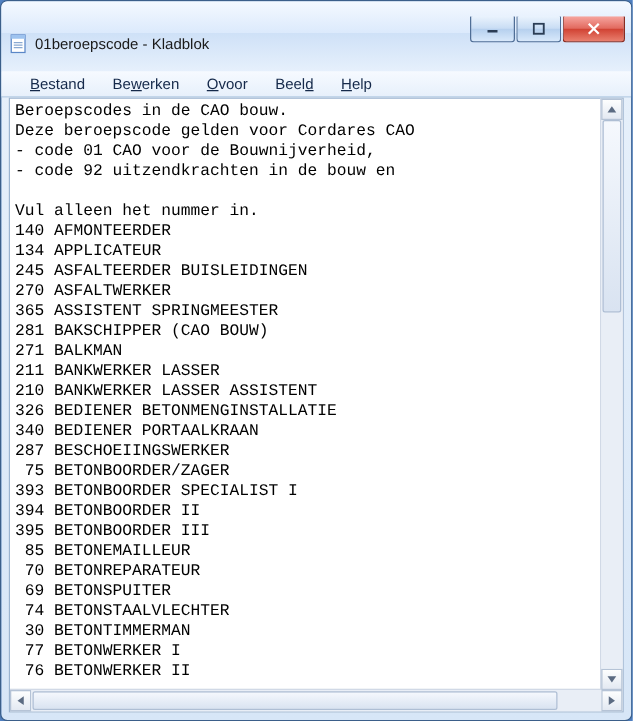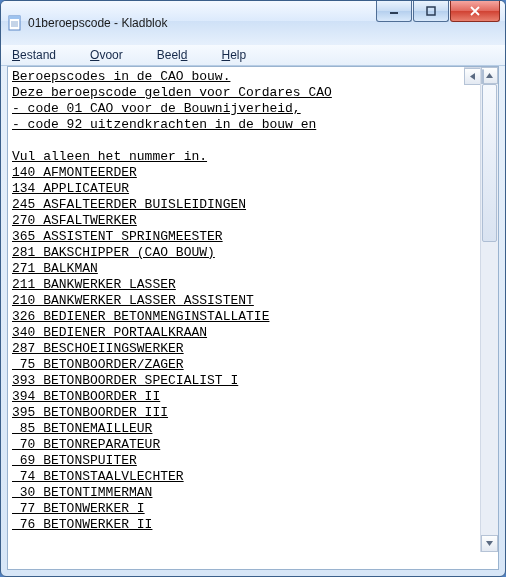--- a/index.html
+++ b/index.html
@@ -6,50 +6,50 @@
   .window{
     width:506px;height:577px;box-sizing:border-box;
     background:linear-gradient(to bottom,#e8f1fb 0,#d7e6f7 100%);
     border:1px solid #3b5f8a;border-radius:6px;overflow:hidden;
     box-shadow:0 0 8px rgba(0,0,0,.35);
     display:flex;flex-direction:column;
   }
   .titlebar{
     height:44px;display:flex;align-items:center;
     background:linear-gradient(to bottom,#f4f9ff 0,#dceafc 45%,#cfe1f7 46%,#e6f0fc 100%);
-    padding:0 0 0 6px;
+    padding:12px 0 0 6px;
   }
   .titlebar .app-icon{width:16px;height:16px;margin-right:5px;flex:0 0 auto;}
   .titlebar .title{flex:1 1 auto;color:#1a1a1a;font-size:12px;white-space:nowrap;overflow:hidden;text-overflow:ellipsis;}
   .win-buttons{display:flex;align-items:flex-start;height:100%;}
   .win-btn{
     width:34px;height:20px;margin-top:0;margin-right:1px;
     border:1px solid #4f6e96;border-top:none;border-radius:0 0 3px 3px;
     display:flex;align-items:center;justify-content:center;
     background:linear-gradient(to bottom,#eaf3fd,#c9ddf4 48%,#b6d0ee 52%,#d9e9fb);
     font-size:11px;color:#2b3d55;cursor:default;
   }
   .win-btn.close{
     width:48px;
     background:linear-gradient(to bottom,#f6a6a0,#e26a5f 48%,#d14334 52%,#e9806f);
     border-color:#8a2c21;color:#fff;margin-right:5px;
   }
   .win-btn svg{display:block}
   .menubar{
-    height:20px;display:flex;align-items:center;gap:20px;
-    padding:0 4px;
+    height:20px;display:flex;align-items:center;gap:8px;
+    padding:0 16px;
     background:linear-gradient(to bottom,#f6faff,#e7f0fb);
     border-bottom:1px solid #b7cde5;
   }
   .menu-item{padding:1px 6px;color:#15294a;border:1px solid transparent;border-radius:2px;cursor:default;}
   .menu-item .accel{text-decoration:underline;}
   .client{
     flex:1 1 auto;margin:0 6px 6px 6px;
     border:1px solid #9ab3cf;background:#fff;position:relative;
-    display:flex;flex-direction:row;min-height:0;text-decoration:underline;
+    display:flex;flex-direction:column;min-height:0;
   }
   .textarea{
     flex:1 1 auto;overflow:auto;
     font-family:Consolas,"Lucida Console","Courier New",monospace;
     font-size:13px;line-height:16px;color:#000;
     padding:2px 2px 0 4px;white-space:pre;min-height:0;
   }
   .hscroll{
     height:17px;background:#eef1f6;border-top:1px solid #d1d9e6;
     display:flex;align-items:center;
@@ -99,20 +99,21 @@
       <div class="win-btn close">
         <svg width="12" height="10">
             <path d="M2 1 L10 9 M10 1 L2 9" stroke="#fff" stroke-width="1.8"></path>
           </svg>
       </div>
     </div>
   </div>
 
   <div class="menubar">
     <span class="menu-item"><span></span><span class="accel">B</span><span>estand</span></span>
+    <span class="menu-item"><span>Be</span><span class="accel">w</span><span>erken</span></span>
     <span class="menu-item"><span></span><span class="accel">O</span><span>voor</span></span>
     <span class="menu-item"><span>Beel</span><span class="accel">d</span><span></span></span>
     <span class="menu-item"><span></span><span class="accel">H</span><span>elp</span></span>
   </div>
 
   <div class="client">
     <div class="textarea" id="textarea">Beroepscodes in de CAO bouw.
 Deze beroepscode gelden voor Cordares CAO
 - code 01 CAO voor de Bouwnijverheid,
 - code 92 uitzendkrachten in de bouw en

